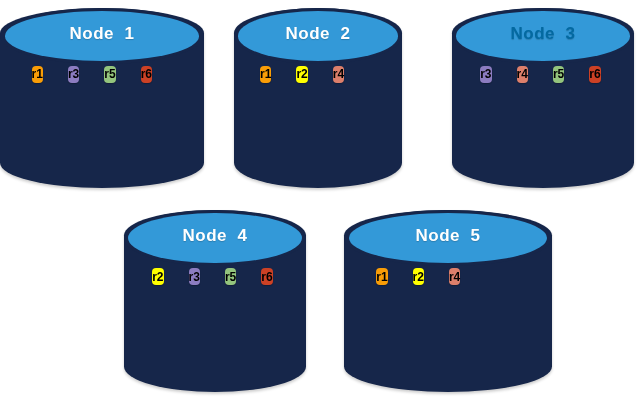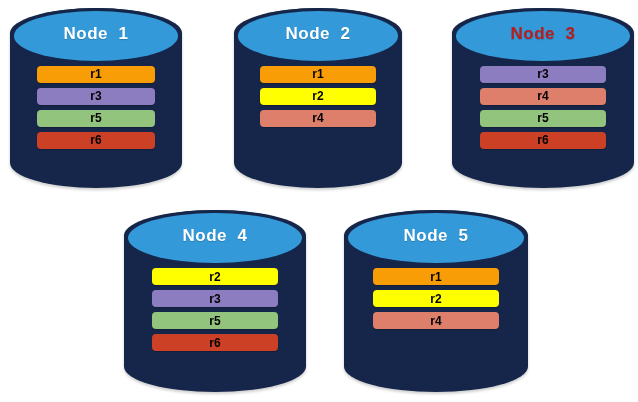--- a/index.html
+++ b/index.html
@@ -77,42 +77,42 @@
     text-shadow: 0 1px 1px rgba(0,0,0,0.18);
     pointer-events: none;
   }
 
   .replica-stack {
     position: absolute;
     left: 15.5%;
     right: 15.5%;
     top: 32%;
     display: flex;
-    flex-direction: column;
-    gap: 5px;
+    flex-direction: row;
+    gap: 25px;
   }
 
   .replica-bar {
     height: 17px;
     border-radius: 4px;
     display: flex;
     align-items: center;
     justify-content: center;
     color: #000000;
     font-weight: bold;
     font-size: 12px;
     line-height: 1;
     box-shadow: 0 1px 1px rgba(0,0,0,0.25);
   }
 </style>
 </head>
 <body>
 
 <div id="diagram" style="background: rgb(255, 255, 255);">
-    <div class="node" style="left: 10px; top: 8px; width: 172px; height: 180px;">
+    <div class="node" style="left: 0; top: 8px; width: 204px; height: 180px;">
       <div class="cyl-body" style="background: rgb(22, 38, 74);"></div>
       <div class="cyl-top-rim" style="background: rgb(22, 38, 74);"></div>
       <div class="cyl-top" style="background: rgb(51, 153, 216);"></div>
       <div class="node-label" style="color: rgb(255, 255, 255);">Node  1</div>
       <div class="replica-stack">
         <div class="replica-bar" style="background: rgb(249, 157, 7); color: rgb(0, 0, 0);">r1</div>
         <div class="replica-bar" style="background: rgb(140, 124, 192); color: rgb(0, 0, 0);">r3</div>
         <div class="replica-bar" style="background: rgb(147, 196, 125); color: rgb(0, 0, 0);">r5</div>
         <div class="replica-bar" style="background: rgb(204, 65, 37); color: rgb(0, 0, 0);">r6</div>
       </div>
@@ -125,41 +125,41 @@
       <div class="replica-stack">
         <div class="replica-bar" style="background: rgb(249, 157, 7); color: rgb(0, 0, 0);">r1</div>
         <div class="replica-bar" style="background: rgb(255, 255, 0); color: rgb(0, 0, 0);">r2</div>
         <div class="replica-bar" style="background: rgb(221, 127, 107); color: rgb(0, 0, 0);">r4</div>
       </div>
     </div>
     <div class="node" style="left: 452px; top: 8px; width: 182px; height: 180px;">
       <div class="cyl-body" style="background: rgb(22, 38, 74);"></div>
       <div class="cyl-top-rim" style="background: rgb(22, 38, 74);"></div>
       <div class="cyl-top" style="background: rgb(51, 153, 216);"></div>
-      <div class="node-label" style="color: #b91c1c;">Node  3</div>
+      <div class="node-label" style="color: #0369a1;">Node  3</div>
       <div class="replica-stack">
         <div class="replica-bar" style="background: rgb(140, 124, 192); color: rgb(0, 0, 0);">r3</div>
         <div class="replica-bar" style="background: rgb(221, 127, 107); color: rgb(0, 0, 0);">r4</div>
         <div class="replica-bar" style="background: rgb(147, 196, 125); color: rgb(0, 0, 0);">r5</div>
         <div class="replica-bar" style="background: rgb(204, 65, 37); color: rgb(0, 0, 0);">r6</div>
       </div>
     </div>
     <div class="node" style="left: 124px; top: 210px; width: 182px; height: 182px; text-decoration: underline;">
       <div class="cyl-body" style="background: rgb(22, 38, 74);"></div>
       <div class="cyl-top-rim" style="background: rgb(22, 38, 74);"></div>
       <div class="cyl-top" style="background: rgb(51, 153, 216);"></div>
       <div class="node-label" style="color: rgb(255, 255, 255);">Node  4</div>
       <div class="replica-stack">
         <div class="replica-bar" style="background: rgb(255, 255, 0); color: rgb(0, 0, 0);">r2</div>
         <div class="replica-bar" style="background: rgb(140, 124, 192); color: rgb(0, 0, 0);">r3</div>
         <div class="replica-bar" style="background: rgb(147, 196, 125); color: rgb(0, 0, 0);">r5</div>
         <div class="replica-bar" style="background: rgb(204, 65, 37); color: rgb(0, 0, 0);">r6</div>
       </div>
     </div>
-    <div class="node" style="left: 344px; top: 210px; width: 184px; height: 182px;">
+    <div class="node" style="left: 344px; top: 210px; width: 208px; height: 182px;">
       <div class="cyl-body" style="background: rgb(22, 38, 74);"></div>
       <div class="cyl-top-rim" style="background: rgb(22, 38, 74);"></div>
       <div class="cyl-top" style="background: rgb(51, 153, 216);"></div>
       <div class="node-label" style="color: rgb(255, 255, 255);">Node  5</div>
       <div class="replica-stack">
         <div class="replica-bar" style="background: rgb(249, 157, 7); color: rgb(0, 0, 0);">r1</div>
         <div class="replica-bar" style="background: rgb(255, 255, 0); color: rgb(0, 0, 0);">r2</div>
         <div class="replica-bar" style="background: rgb(221, 127, 107); color: rgb(0, 0, 0);">r4</div>
       </div>
     </div>

